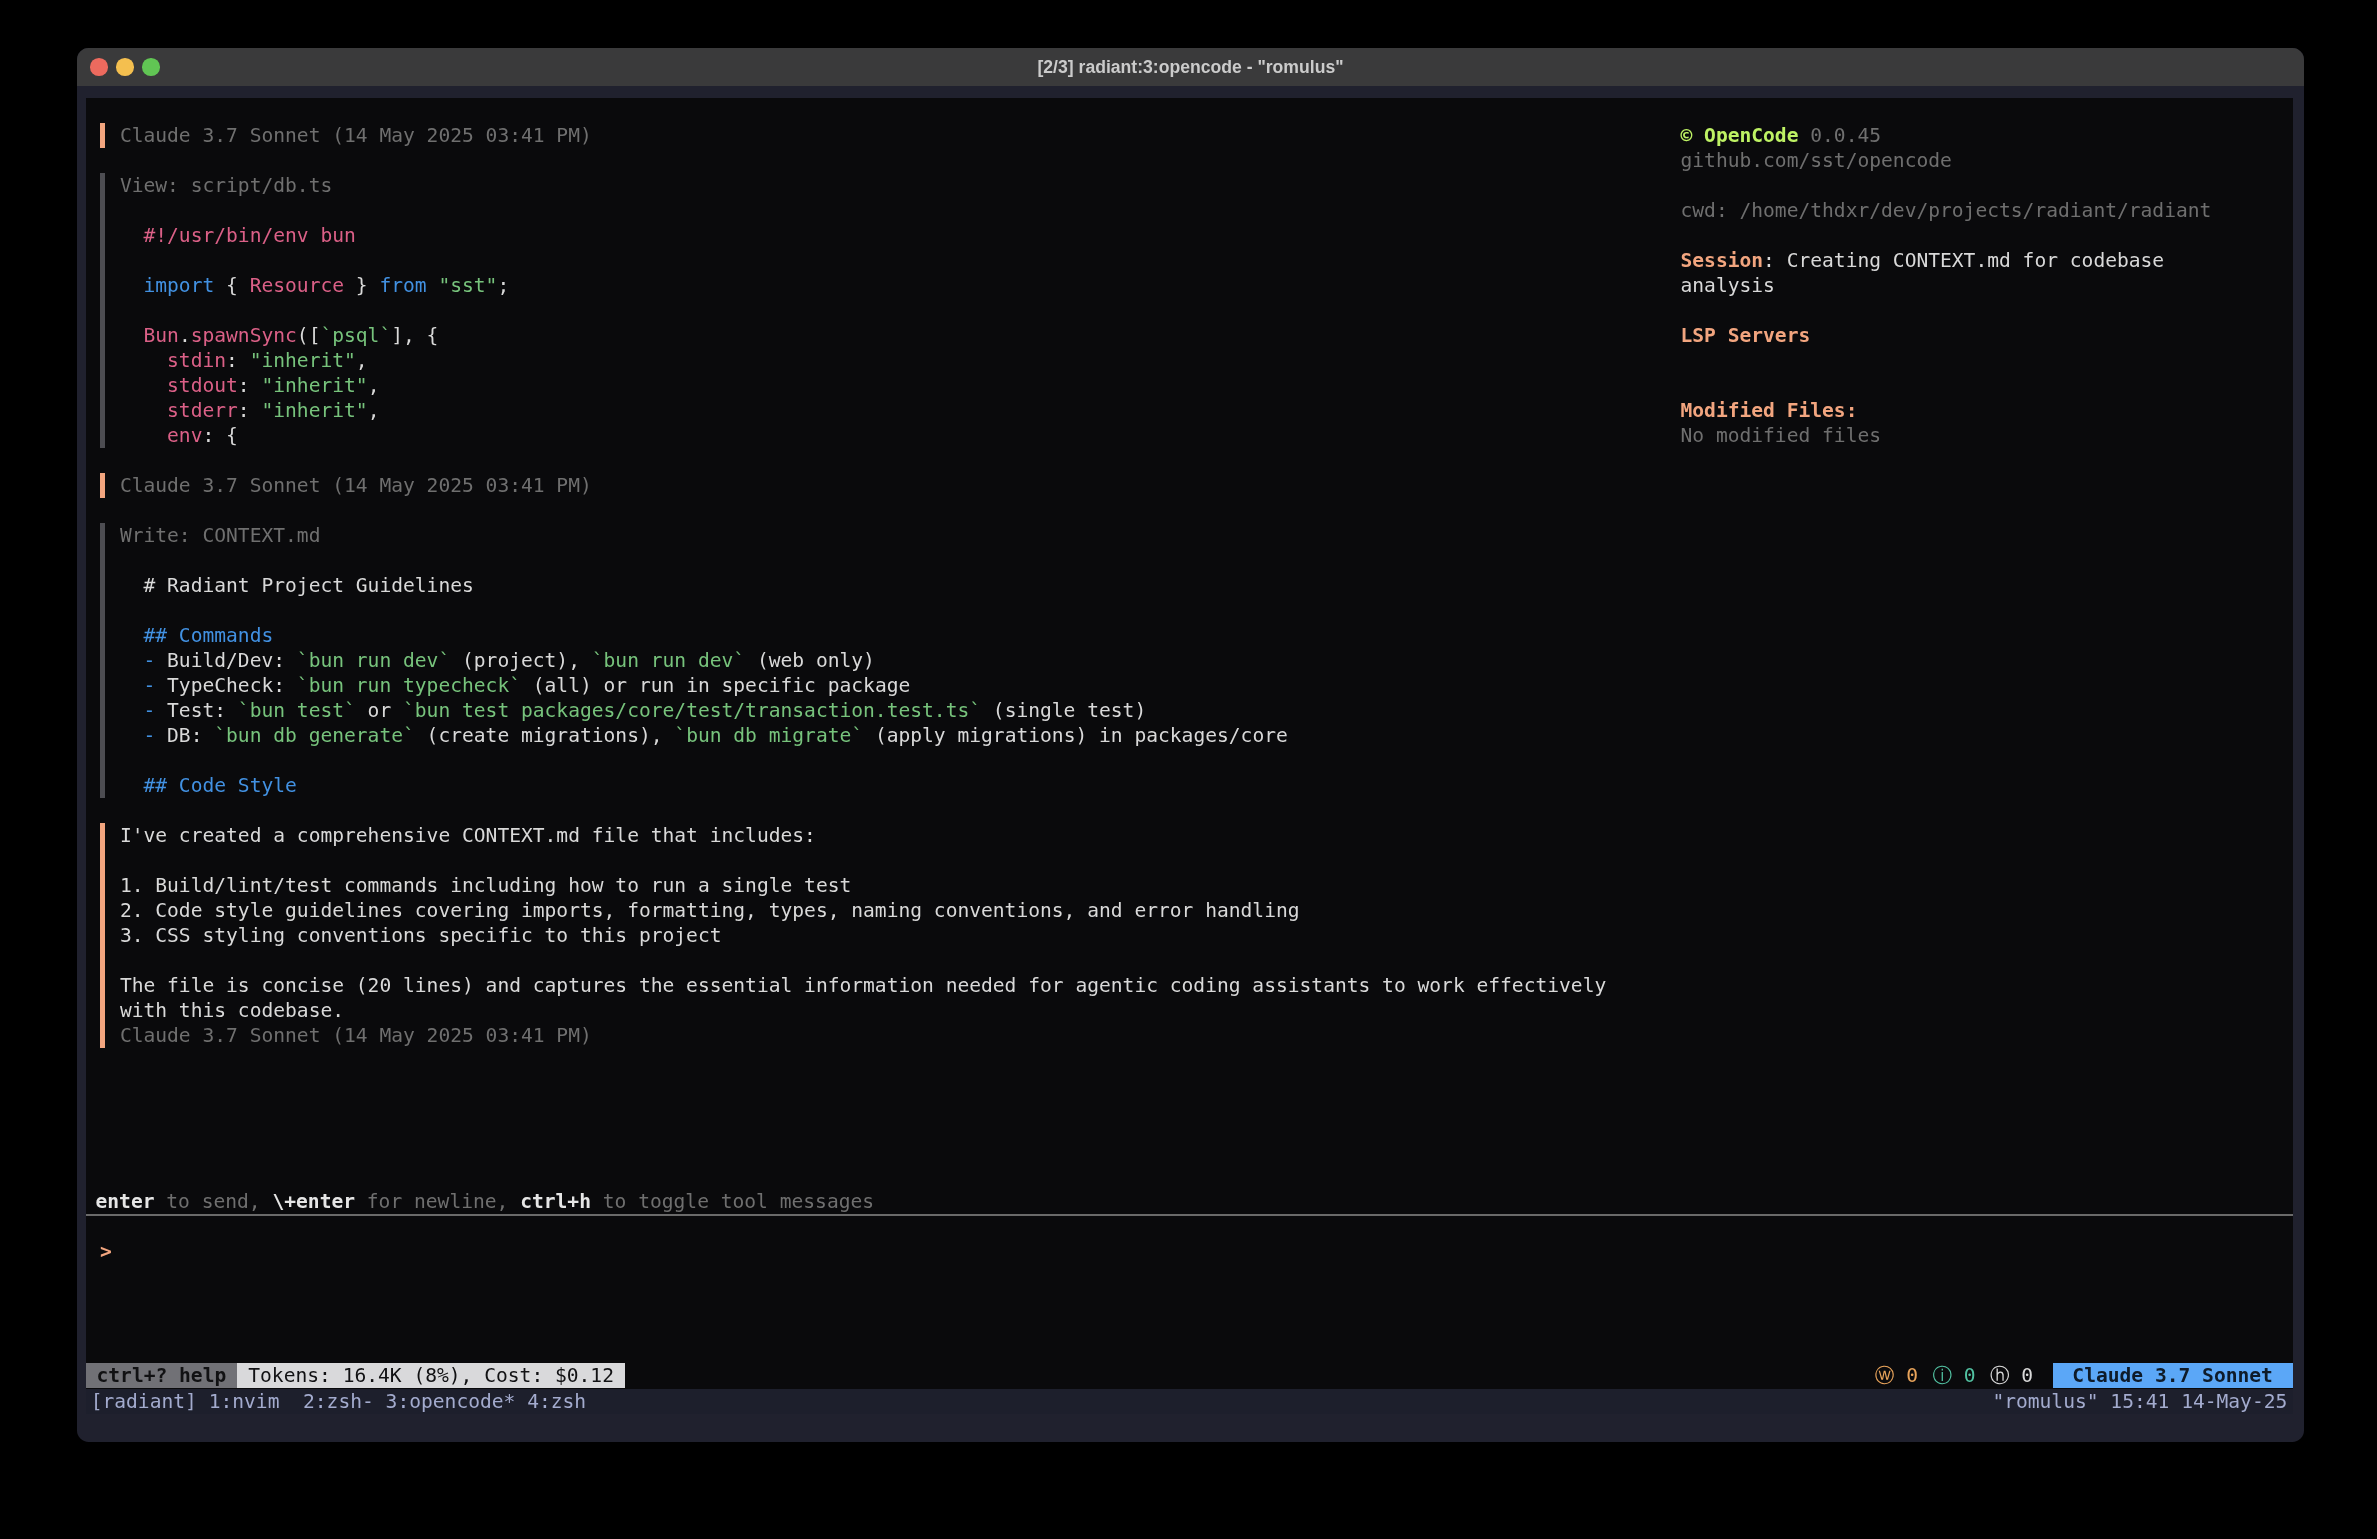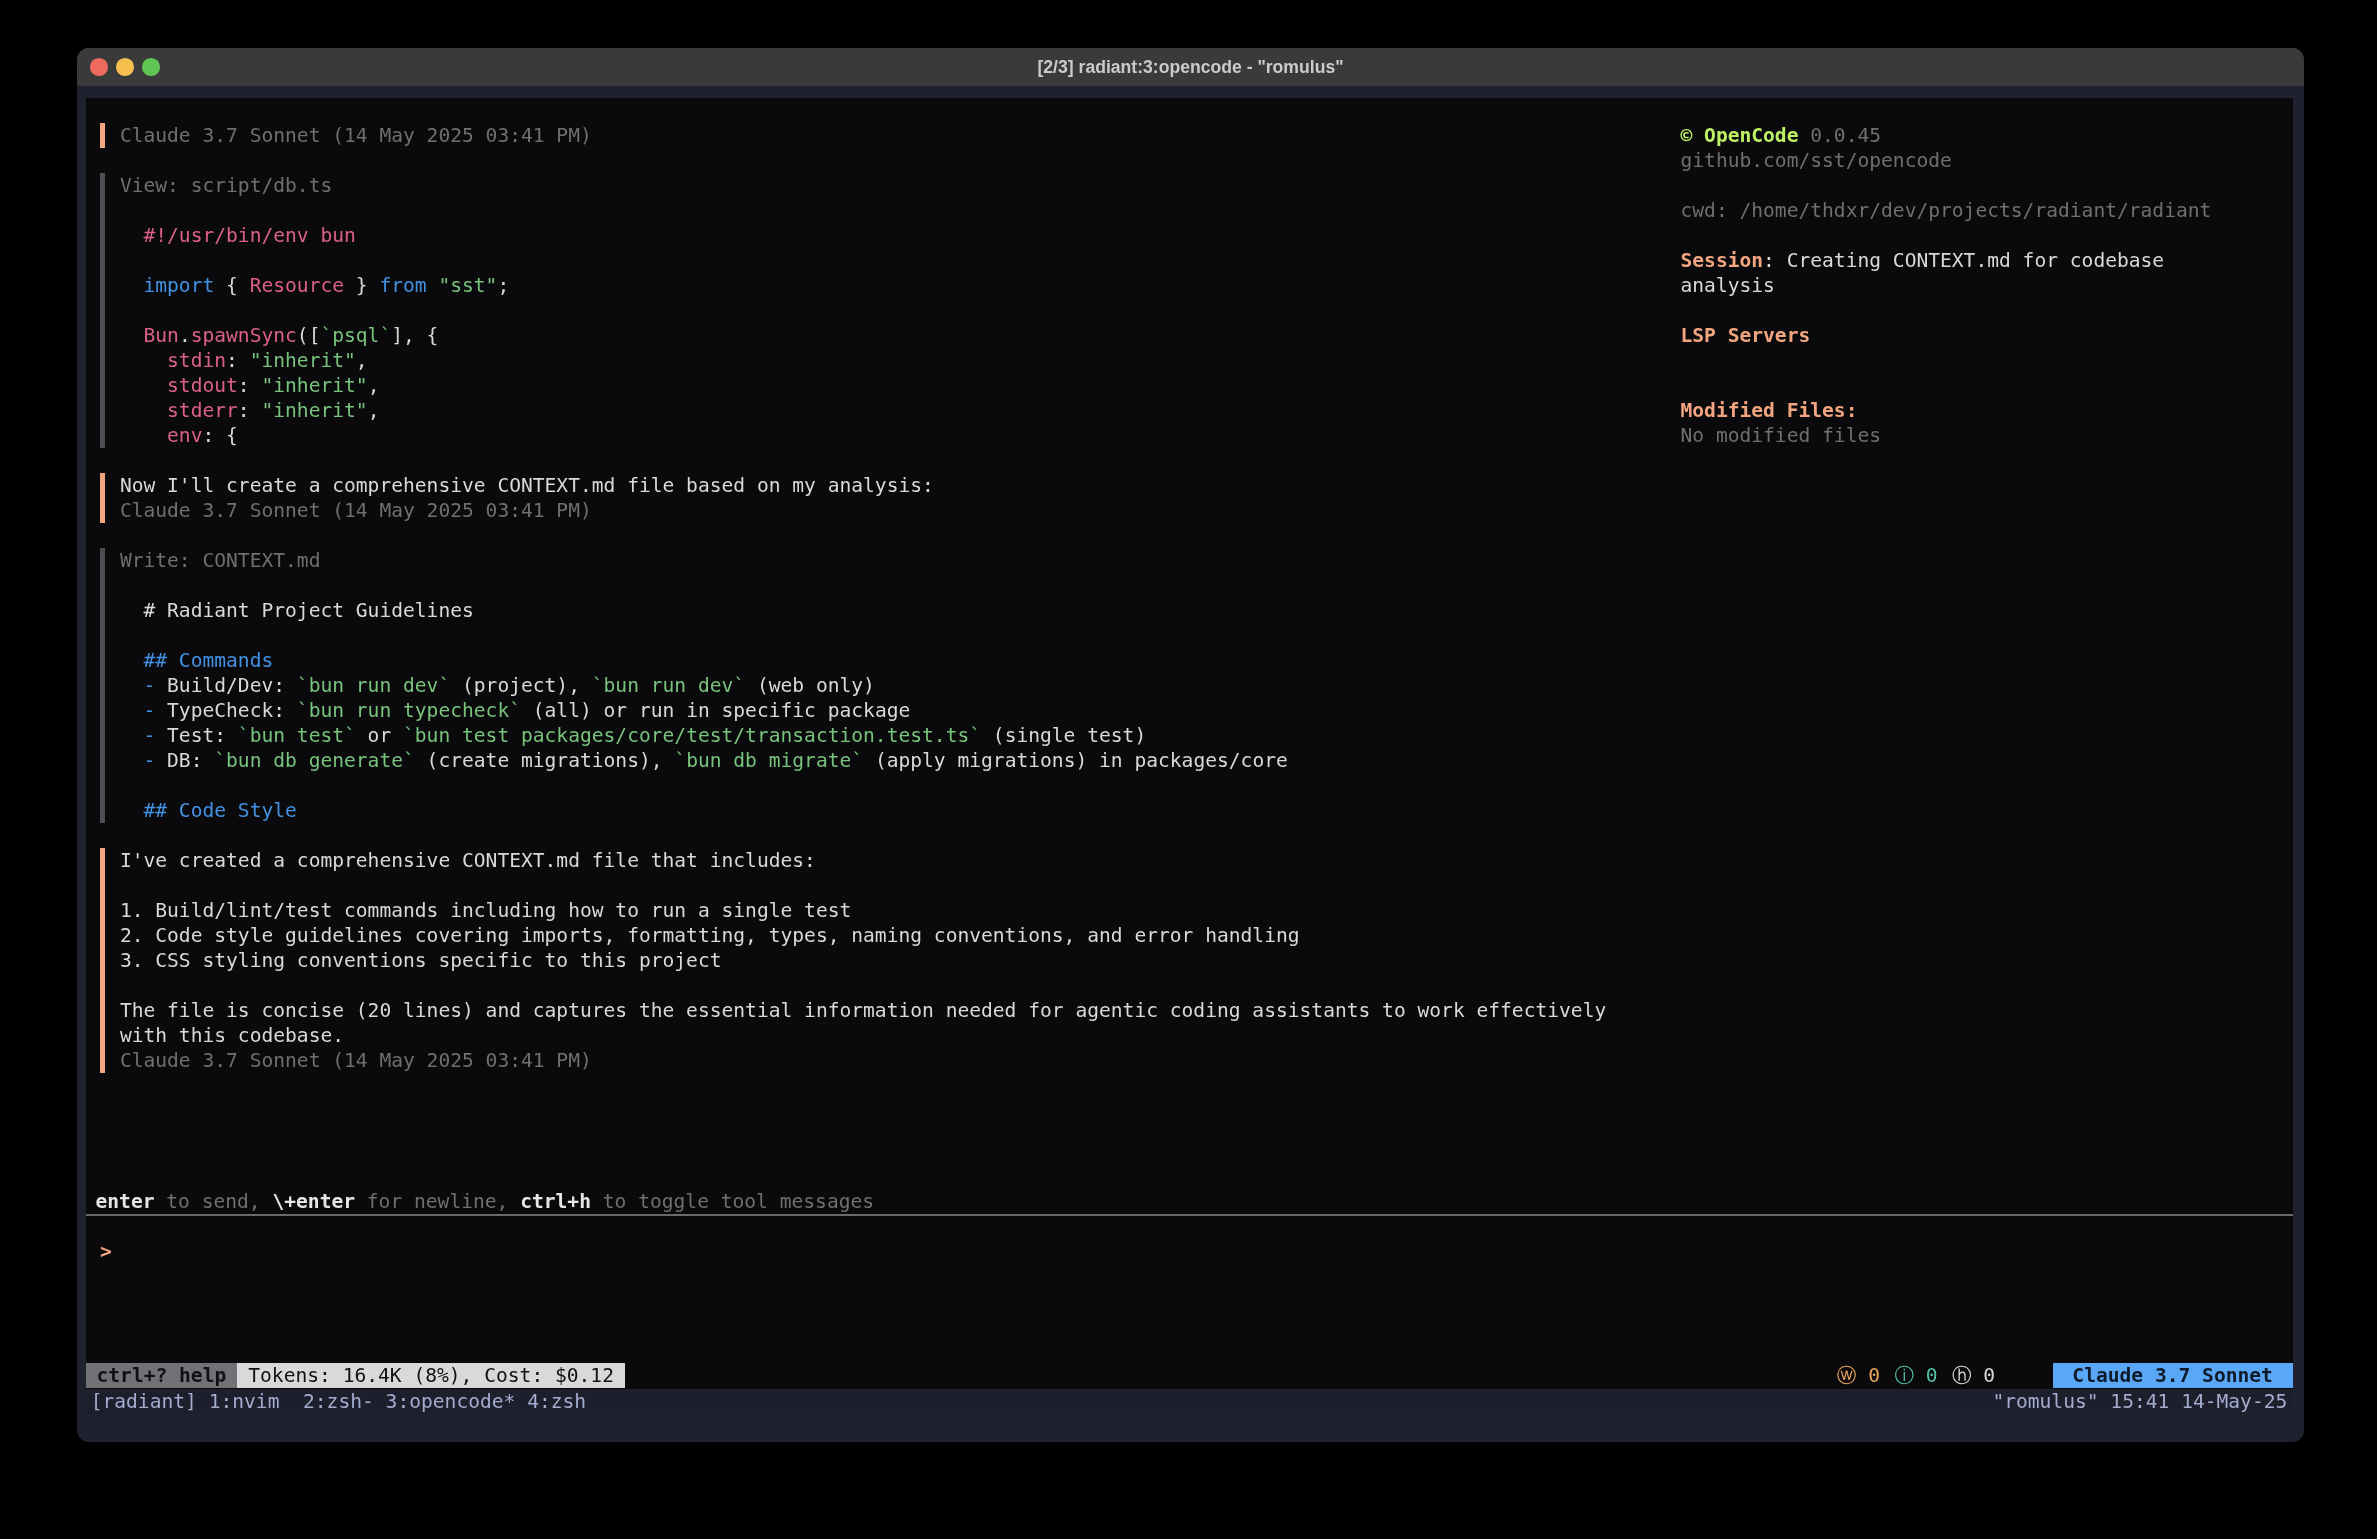--- a/index.html
+++ b/index.html
@@ -56,21 +56,21 @@
     display:flex;align-items:stretch;background:#0a0a0c;white-space:pre;
   }
   .seg{display:flex;align-items:center;}
   .seg-help{background:#717176;color:#111113;font-weight:700;padding:0 11px;}
   .seg-tokens{background:#d9d9db;color:#111113;padding:2px 11px;}
   .status-spacer{flex:1;}
   .diags{display:flex;align-items:center;gap:14.4px;margin-right:19.6px;}
   .diag-warn{color:#e9a45b;}
   .diag-info{color:#52c2a2;}
   .diag-hint{color:#d9d9d9;}
-  .seg-model{background:#5ba7f7;color:#0e1b2a;font-weight:700;padding:0 19.6px;margin-left:38px;}
+  .seg-model{background:#5ba7f7;color:#0e1b2a;font-weight:700;padding:0 19.6px;}
   
   .tmuxbar{
     position:absolute;left:0;right:0;top:1291px;height:25px;background:#1d1f2c;
     color:#a3abce;display:flex;justify-content:space-between;align-items:center;
     padding:0 5.2px;white-space:pre;box-sizing:border-box;
   }
 </style>
 </head>
 <body>
 
@@ -97,21 +97,20 @@
           <div class="line">&nbsp;</div>
           <div class="line"><span class="b">  import</span><span class="w"> { </span><span class="p">Resource</span><span class="w"> } </span><span class="b">from</span><span class="w"> </span><span class="g">"sst"</span><span class="w">;</span></div>
           <div class="line">&nbsp;</div>
           <div class="line"><span class="p">  Bun</span><span class="w">.</span><span class="p">spawnSync</span><span class="w">([</span><span class="g">`psql`</span><span class="w">], {</span></div>
           <div class="line"><span class="p">    stdin</span><span class="w">: </span><span class="g">"inherit"</span><span class="w">,</span></div>
           <div class="line"><span class="p">    stdout</span><span class="w">: </span><span class="g">"inherit"</span><span class="w">,</span></div>
           <div class="line"><span class="p">    stderr</span><span class="w">: </span><span class="g">"inherit"</span><span class="w">,</span></div>
           <div class="line"><span class="p">    env</span><span class="w">: {</span></div>
         </div>
         <div class="block message">
-          <div class="line"><span class="w">Now I'll create a comprehensive CONTEXT.md file based on my analysis:</span></div>
           <div class="line"><span class="d">Claude 3.7 Sonnet (14 May 2025 03:41 PM)</span></div>
         </div>
         <div class="block tool">
           <div class="line"><span class="d">Write: CONTEXT.md</span></div>
           <div class="line">&nbsp;</div>
           <div class="line"><span class="w">  # Radiant Project Guidelines</span></div>
           <div class="line">&nbsp;</div>
           <div class="line"><span class="b">  ## Commands</span></div>
           <div class="line"><span class="b">  - </span><span class="w">Build/Dev: </span><span class="g">`bun run dev`</span><span class="w"> (project), </span><span class="g">`bun run dev`</span><span class="w"> (web only)</span></div>
           <div class="line"><span class="b">  - </span><span class="w">TypeCheck: </span><span class="g">`bun run typecheck`</span><span class="w"> (all) or run in specific package</span></div>

